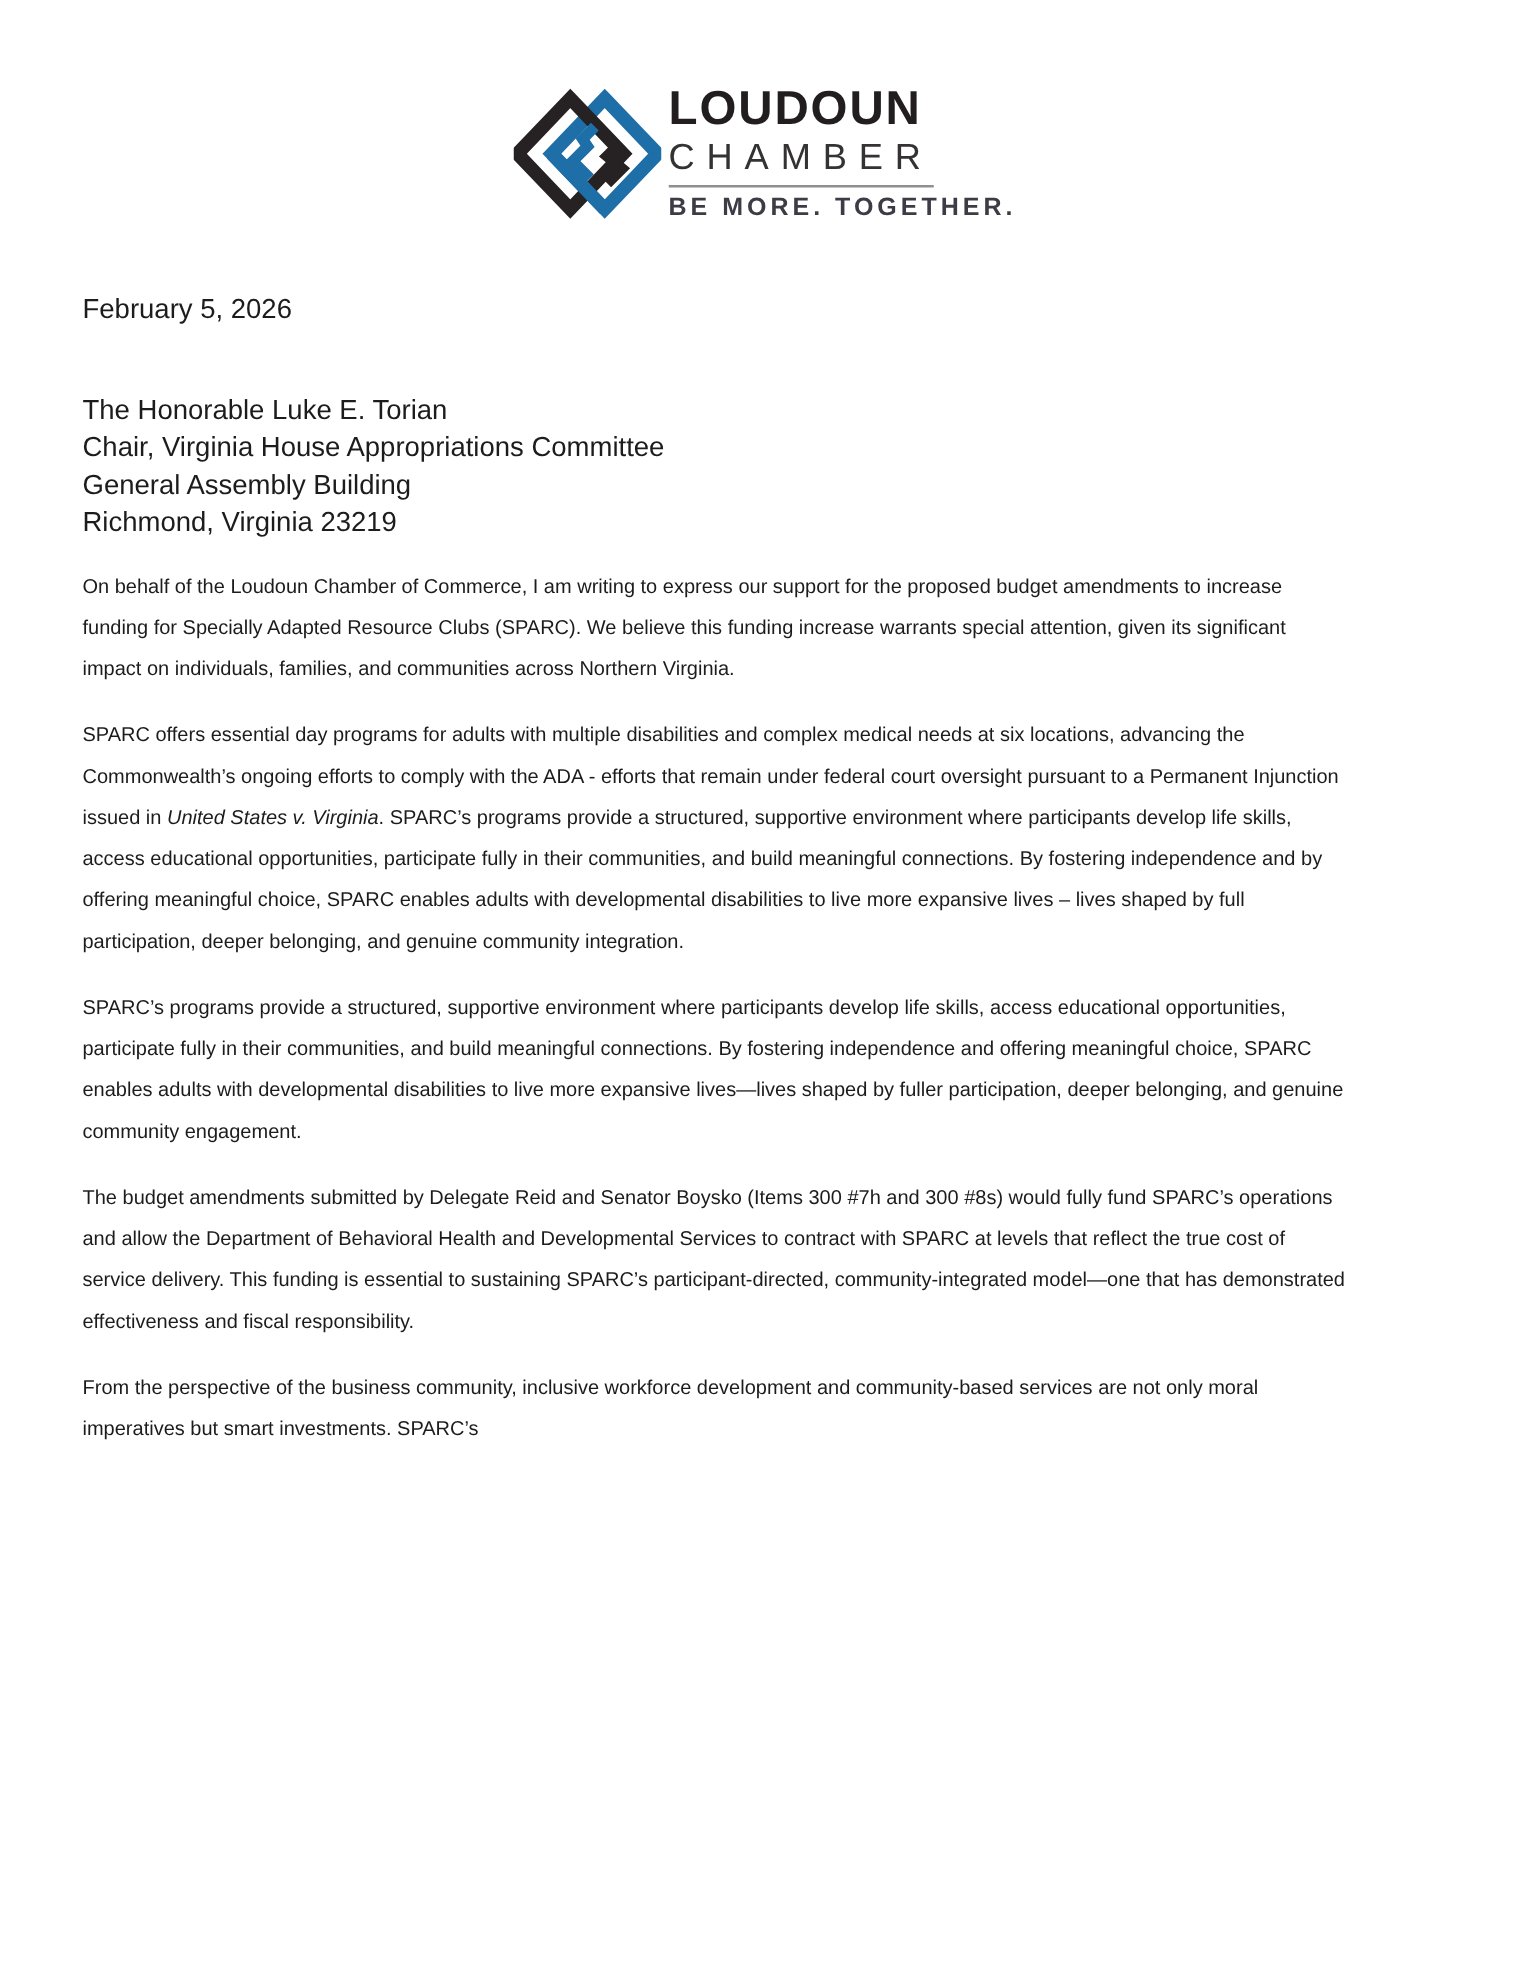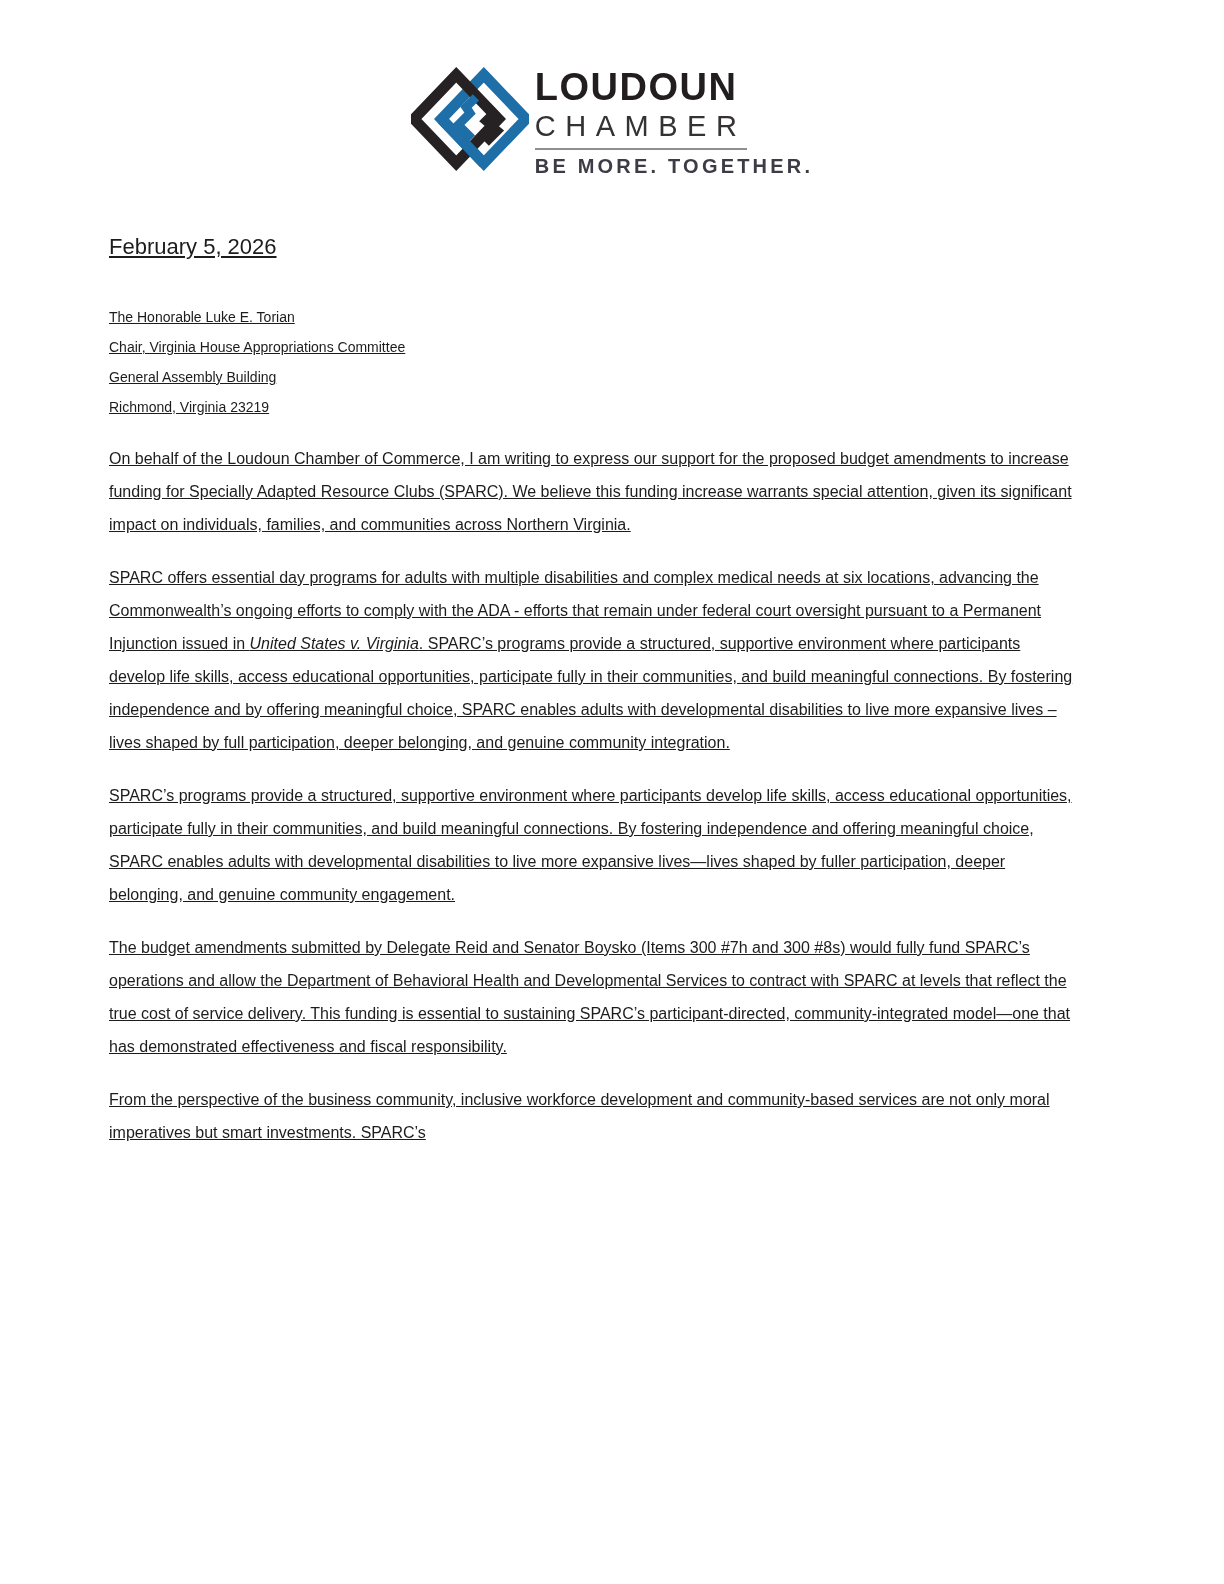--- a/index.html
+++ b/index.html
@@ -20,21 +20,21 @@
   }
   
   .logo-header {
     display: flex;
     justify-content: center;
     align-items: flex-start;
     padding-top: 62px;
   }
   .logo-lockup {
     display: flex;
-    align-items: center;
+    align-items: flex-end;
     gap: 6px;
   }
   .logo-mark {
     width: 118px;
     height: 106px;
     flex: 0 0 auto;
   }
   .logo-text {
     display: flex;
     flex-direction: column;
@@ -63,31 +63,30 @@
   }
   .logo-tagline {
     font-size: 20px;
     font-weight: 700;
     letter-spacing: 3.2px;
     color: #3d3c46;
     line-height: 1.0;
   }
   
   .letter {
-    padding: 0 144px 0 109px;
-    text-decoration: underline;
+    padding: 0 144px 0 66px;
   }
   .letter-date {
     margin: 56px 0 0 0;
     font-size: 22px;
     line-height: 30px;
   }
   .address-block {
-    margin-top: 40px;
-    font-size: 14px;
+    margin-top: 51px;
+    font-size: 22px;
     line-height: 30px;
   }
   .salutation {
     margin: 32px 0 0 0;
     font-size: 22px;
     line-height: 30px;
   }
   .para {
     margin: 20px 0 0 0;
     font-size: 16px;

